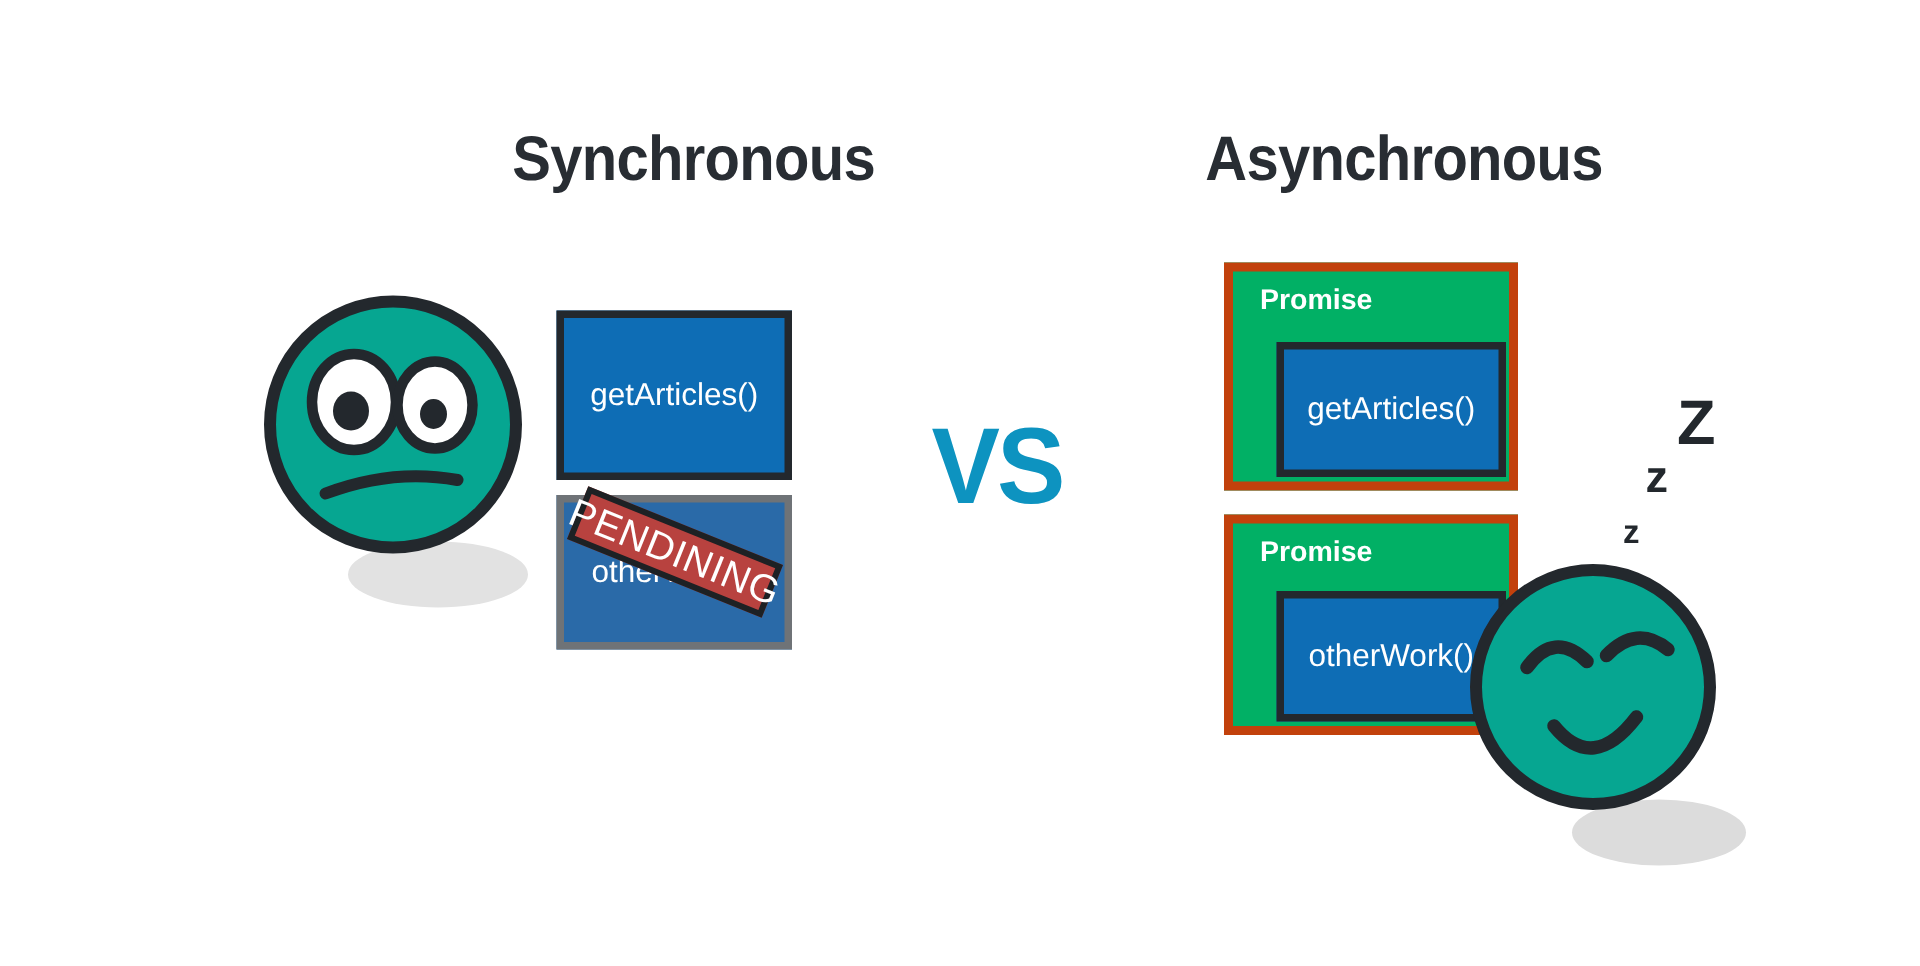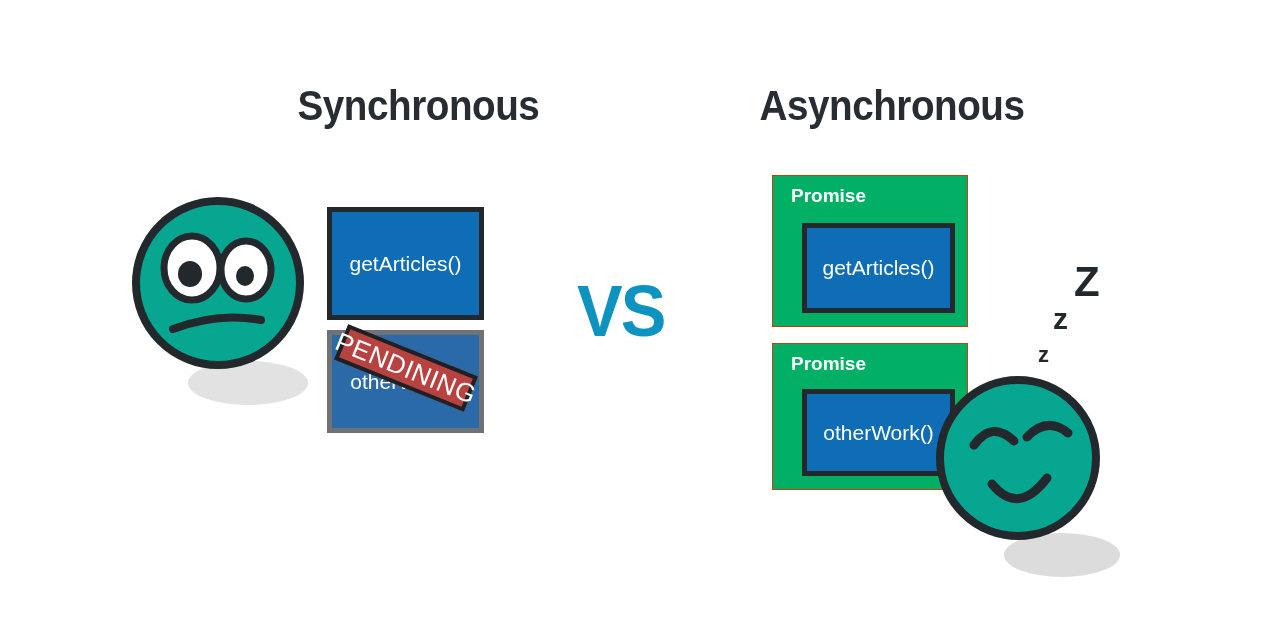--- a/index.html
+++ b/index.html
@@ -9,20 +9,21 @@
   }
   body {
     font-family: "Liberation Sans", sans-serif;
   }
   #canvas {
     position: relative;
     width: 1128px;
     height: 644px;
     background: #ffffff;
     overflow: hidden;
+    margin-left: 44px;
   }
 
   
   .section-title {
     position: absolute;
     font-family: "Liberation Sans", sans-serif;
     font-weight: bold;
     font-size: 42px;
     letter-spacing: -0.5px;
     color: #282d33;
@@ -91,21 +92,21 @@
     font-size: 26px;
     letter-spacing: 0.5px;
     white-space: nowrap;
   }
 
   
   .promise-box {
     position: absolute;
     box-sizing: border-box;
     background: #01b065;
-    border: 1px solid #c2410c;
+    border: 6px solid #c2410c;
   }
   .promise-title {
     position: absolute;
     left: 18px;
     top: 9px;
     color: #ffffff;
     font-family: "Liberation Sans", sans-serif;
     font-weight: bold;
     font-size: 19px;
   }

